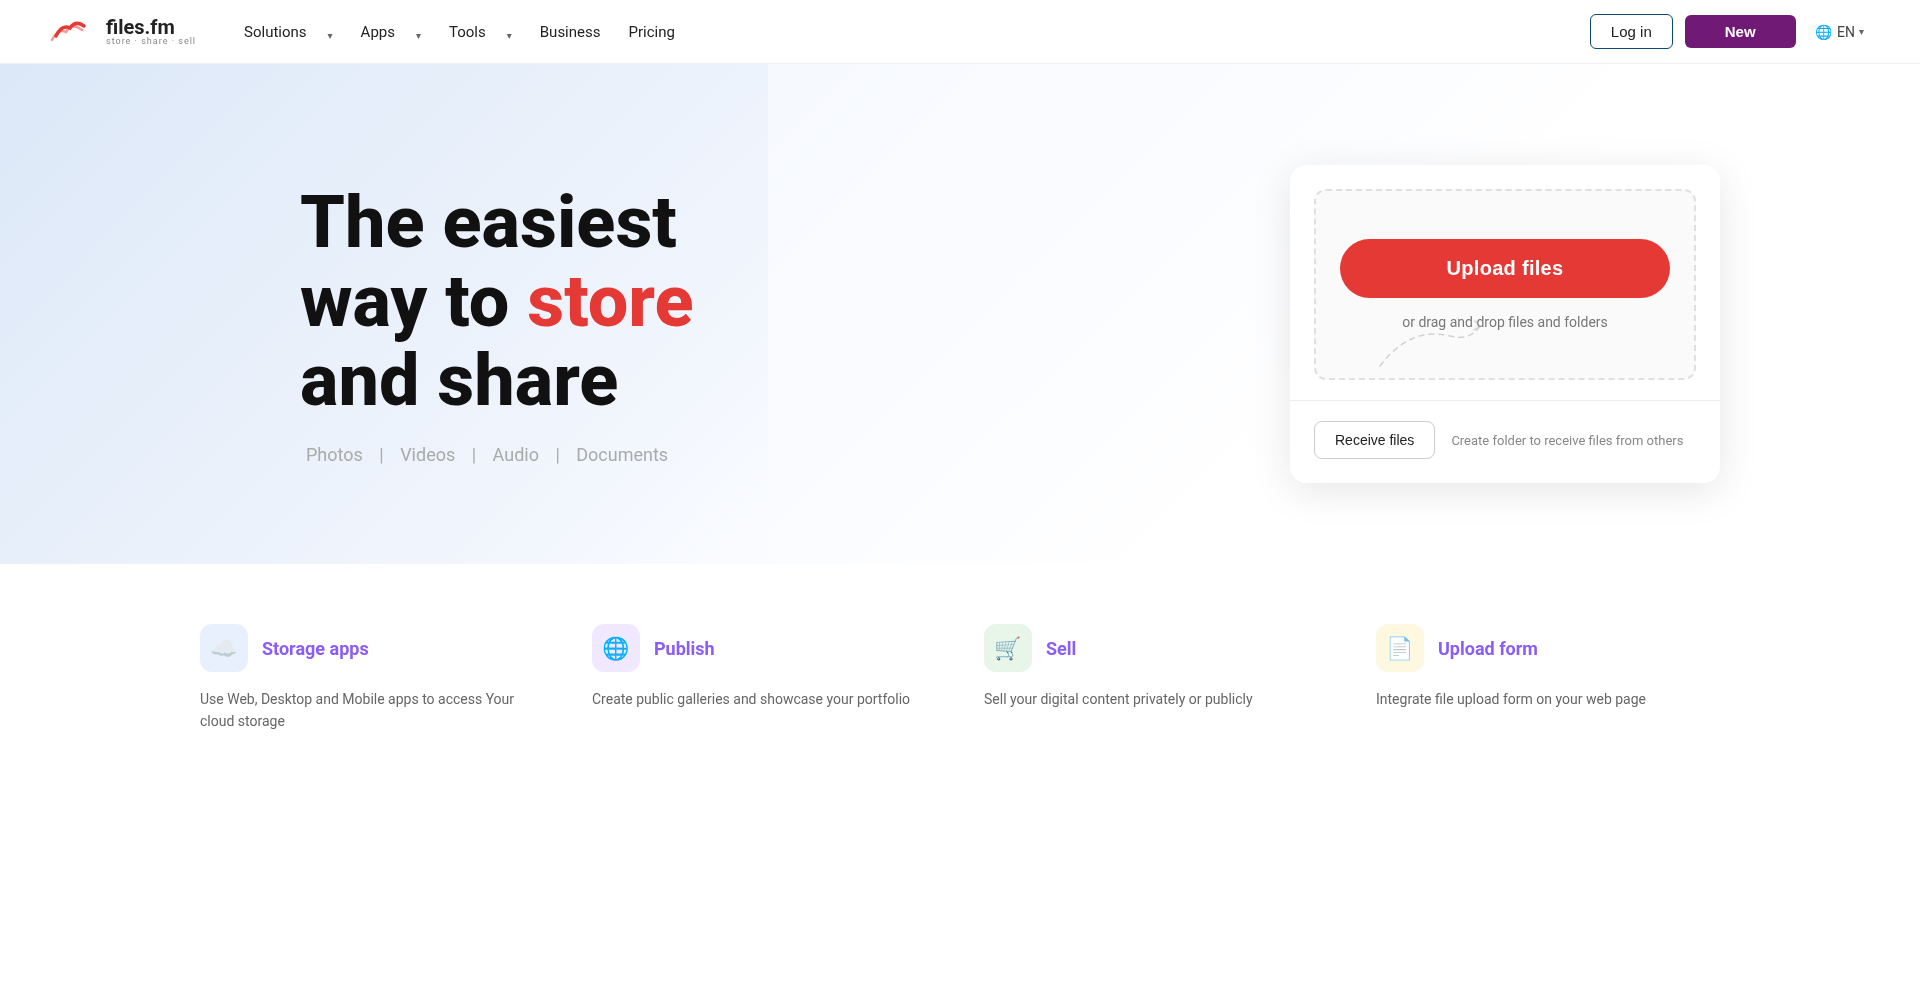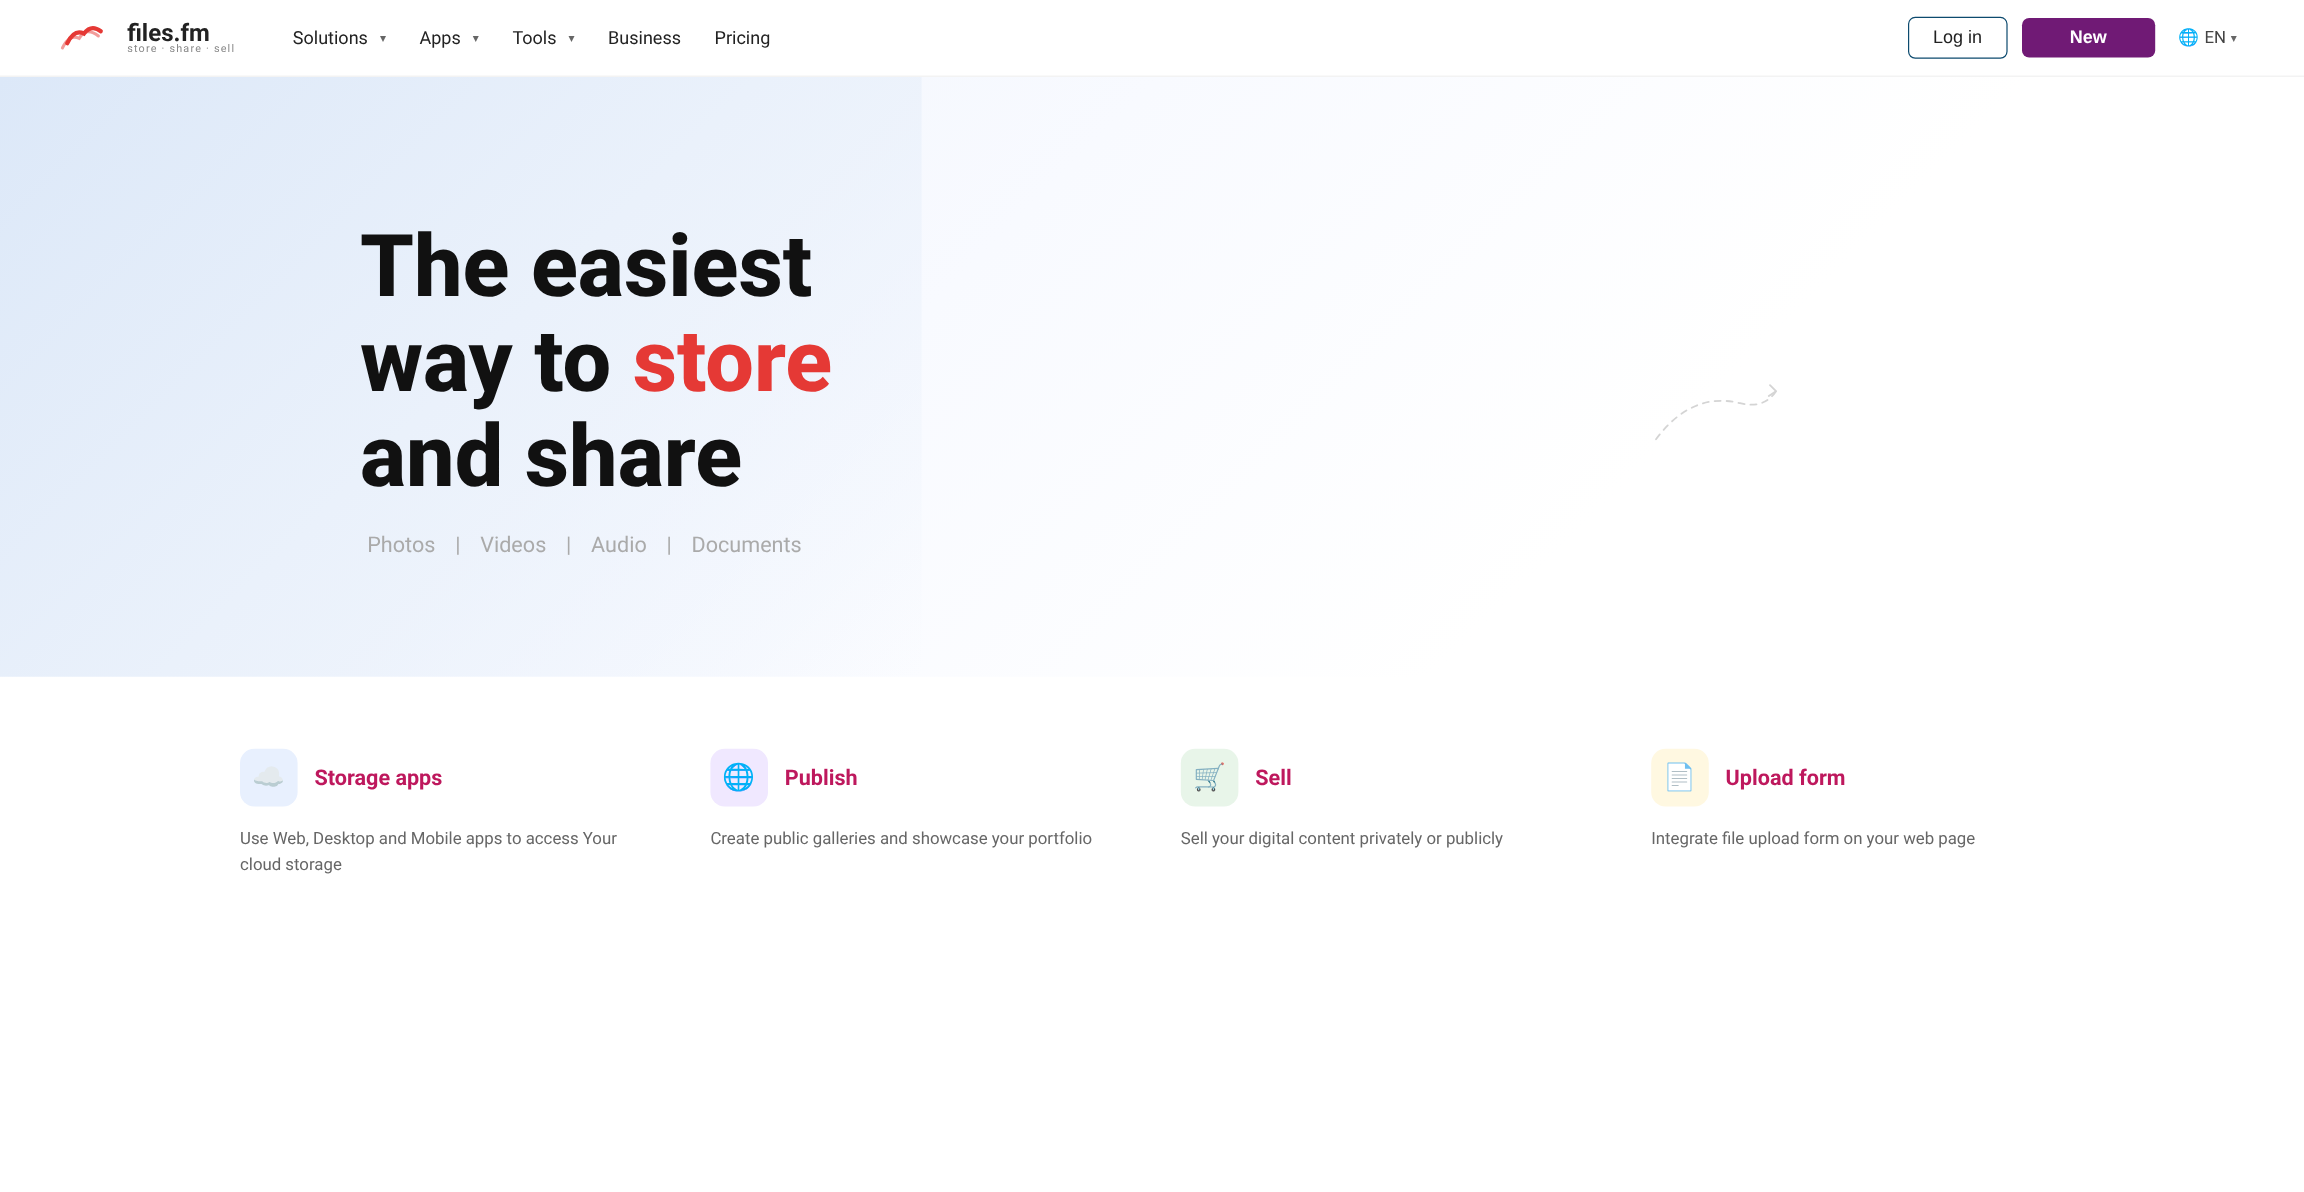--- a/index.html
+++ b/index.html
@@ -53,22 +53,22 @@
       letter-spacing: 1px;
       text-align: center;
     }
     .nav-links {
       display: flex;
       align-items: center;
       gap: 4px;
     }
     .nav-item {
       display: flex;
-      align-items: center;
-      gap: 10px;
+      align-items: flex-end;
+      gap: 21px;
       padding: 8px 12px;
       font-size: 15px;
       color: #222;
       cursor: pointer;
       border-radius: 6px;
       white-space: nowrap;
     }
     .nav-chevron {
       font-size: 10px;
       color: #666;
@@ -258,21 +258,21 @@
       justify-content: center;
       font-size: 22px;
     }
     .icon-blue { background: #e8f0fe; }
     .icon-purple { background: #f0e8ff; }
     .icon-green { background: #e8f5e9; }
     .icon-yellow { background: #fff8e1; }
     .feature-title {
       font-size: 18px;
       font-weight: 700;
-      color: #be185d;
+      color: #8b5cf6;
     }
     .feature-desc {
       font-size: 14px;
       color: #666;
       line-height: 1.6;
     }
   </style>
 </head>
 <body>
 
@@ -335,20 +335,31 @@
       <span> | </span>
       <span>Documents</span>
     </div>
   </div>
 
   <svg class="arrow-deco" width="120" height="80" viewBox="0 0 120 80" fill="none">
     <path d="M10 60 Q40 20 80 30 Q100 35 110 20" stroke="#aaa" stroke-width="1.5" fill="none" stroke-dasharray="5,5" stroke-linecap="round"></path>
     <path d="M105 15 L110 20 L104 24" stroke="#aaa" stroke-width="1.5" fill="none" stroke-linecap="round" stroke-linejoin="round"></path>
   </svg>
 
+  <div class="upload-card">
+    <div class="upload-drop-area">
+      <button class="btn-upload">Upload files</button>
+      <span class="drag-drop-text">or drag and drop files and folders</span>
+    </div>
+    <hr class="card-divider">
+    <div class="receive-section">
+      <button class="btn-receive">Receive files</button>
+      <span class="receive-hint">Create folder to receive files from others</span>
+    </div>
+  </div>
 </section>
 
 <section class="features">
   <div class="features-grid">
     <div class="feature-item">
       <div class="feature-icon-row">
         <div class="feature-icon icon-blue">☁️</div>
         <span class="feature-title">Storage apps</span>
       </div>
       <p class="feature-desc">Use Web, Desktop and Mobile apps to access Your cloud storage</p>

